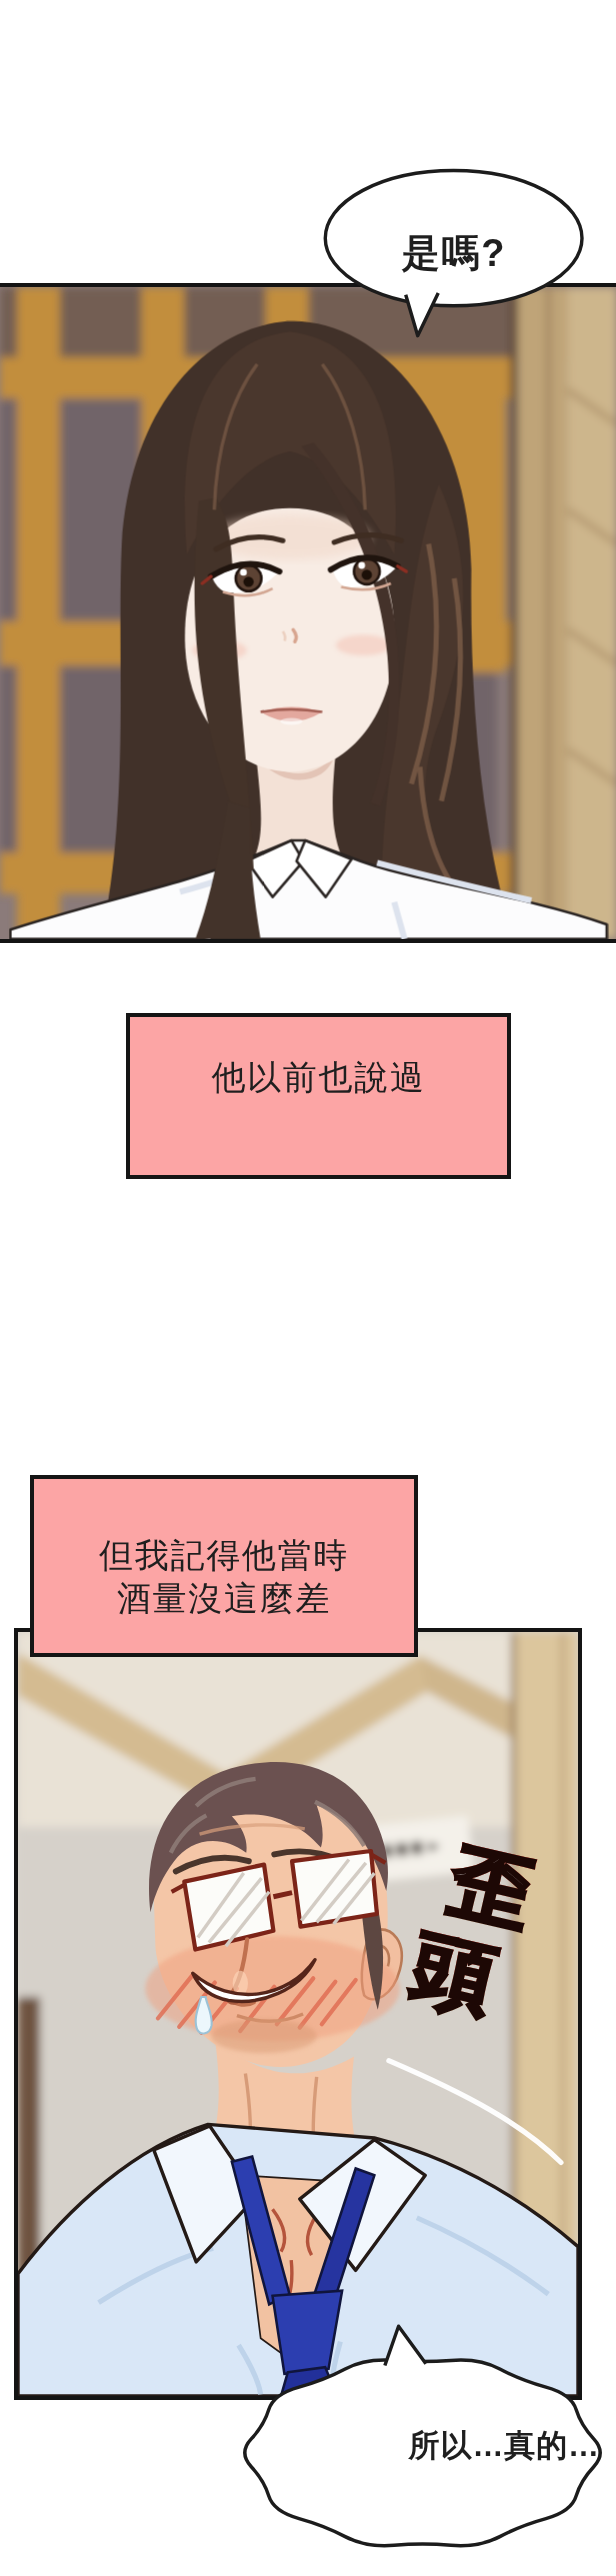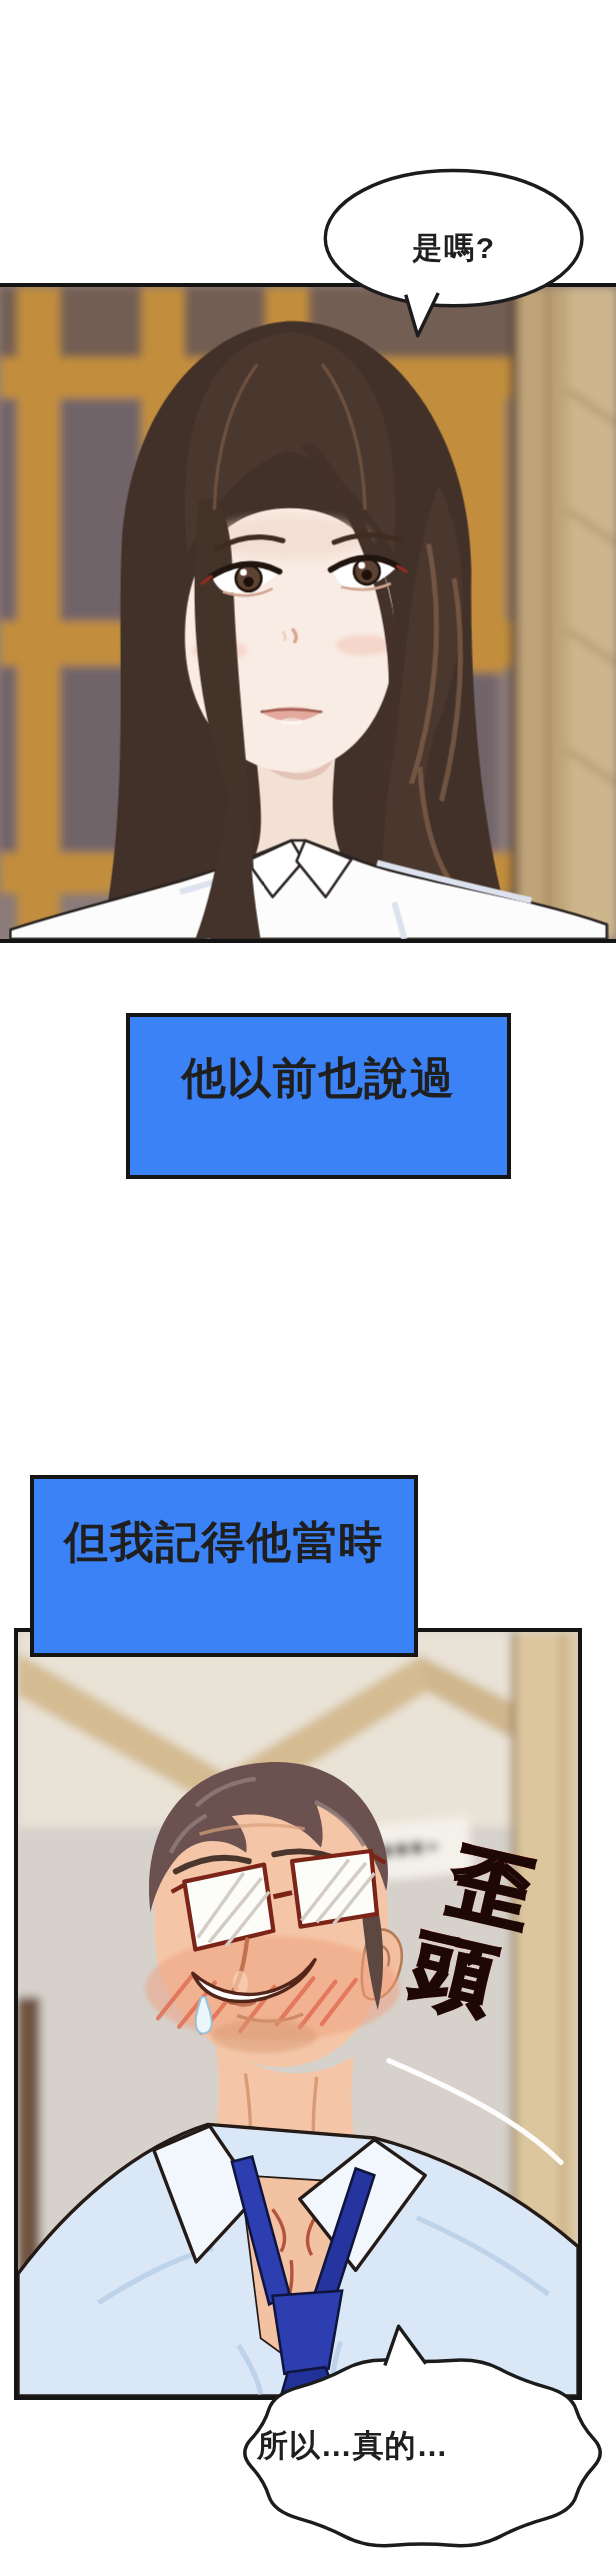--- a/index.html
+++ b/index.html
@@ -3,28 +3,28 @@
 <meta charset="utf-8">
 <style>
   html,body{margin:0;padding:0;background:#ffffff;}
   body{width:617px;height:2576px;position:relative;overflow:hidden;
        font-family:"Liberation Sans","DejaVu Sans",sans-serif;color:#1f1f1f;}
   .abs{position:absolute;}
   .panel{background:#8b7b7a;}
   #panel1{left:0;top:283px;width:617px;height:660px;border-top:4.3px solid #141414;border-bottom:4.3px solid #141414;box-sizing:border-box;z-index:1;}
   #panel2{left:13.7px;top:1628px;width:568px;height:772px;border:4.3px solid #141414;box-sizing:border-box;background:#d9d4cd;z-index:1;overflow:hidden;}
   #panel1 svg,#panel2 svg{display:block;width:100%;height:100%;}
-  .nbox{background:#3b82f6;border:4.3px solid #151515;box-sizing:border-box;text-align:center;
-        font-size:44px;line-height:43px;font-weight:700;letter-spacing:1.7px;z-index:6;}
+  .nbox{background:#fca5a5;border:4.3px solid #151515;box-sizing:border-box;text-align:center;
+        font-size:34px;line-height:43px;font-weight:400;letter-spacing:1.7px;z-index:6;}
   #box1{left:126px;top:1013px;width:385px;height:166px;padding-top:39px;}
-  #box2{left:30px;top:1475px;width:388px;height:182px;padding-top:41px;}
+  #box2{left:30px;top:1475px;width:388px;height:182px;padding-top:55px;}
   #bubble-top-svg{left:321px;top:166px;width:267px;height:182px;z-index:5;}
-  #bubble-top-text{left:360px;top:228px;width:188px;text-align:center;font-size:30px;font-weight:600;letter-spacing:1.7px;z-index:6;}
+  #bubble-top-text{left:360px;top:228px;width:188px;text-align:center;font-size:38px;font-weight:600;letter-spacing:1.7px;z-index:6;}
   #bubble-bottom-svg{left:230px;top:2292px;width:385px;height:272px;z-index:7;}
-  #bubble-bottom-text{left:257px;top:2425px;width:343px;text-align:left;font-size:31px;line-height:41px;font-weight:600;letter-spacing:0.9px;z-index:8;}
+  #bubble-bottom-text{left:257px;top:2425px;width:343px;text-align:right;font-size:31px;line-height:41px;font-weight:600;letter-spacing:0.9px;z-index:8;}
   #sfx{left:413px;top:1838px;width:103px;z-index:4;transform:rotate(13deg);transform-origin:50% 50%;
        font-size:81px;line-height:1.12;font-weight:bold;text-align:center;}
   #sfx .ch{display:block;
        background:linear-gradient(180deg,#e2251b 0%,#e04a33 38%,#ea9270 68%,#f6dcab 100%);
        -webkit-background-clip:text;background-clip:text;color:transparent;
        -webkit-text-stroke:3.4px #1d0805;
        text-shadow:0 0 1.7px #fff;}
   #sfx .c1{transform:translateX(17px);}
 </style>
 </head>
@@ -142,20 +142,21 @@
     <path d="M266,600 C256,660 246,712 228,761 L304,761 C294,700 290,650 292,608 Z" fill="#43332a"></path>
   </g>
 </svg>
 </div>
 
 <div id="box1" class="abs nbox">
   <div>他以前也說過</div>
 </div>
 <div id="box2" class="abs nbox">
   <div>但我記得他當時</div>
+  <div>酒量沒這麼差</div>
 </div>
 
 <div id="panel2" class="abs" aria-label="Blushing man with glasses, light blue shirt and navy tie, tilting his head in a wooden room">
 <svg viewBox="0 0 660 900" preserveAspectRatio="none">
   <defs>
     <filter id="b6m">
           <feGaussianBlur stdDeviation="5"></feGaussianBlur>
         </filter>
     <filter id="b3m">
           <feGaussianBlur stdDeviation="2.5"></feGaussianBlur>

